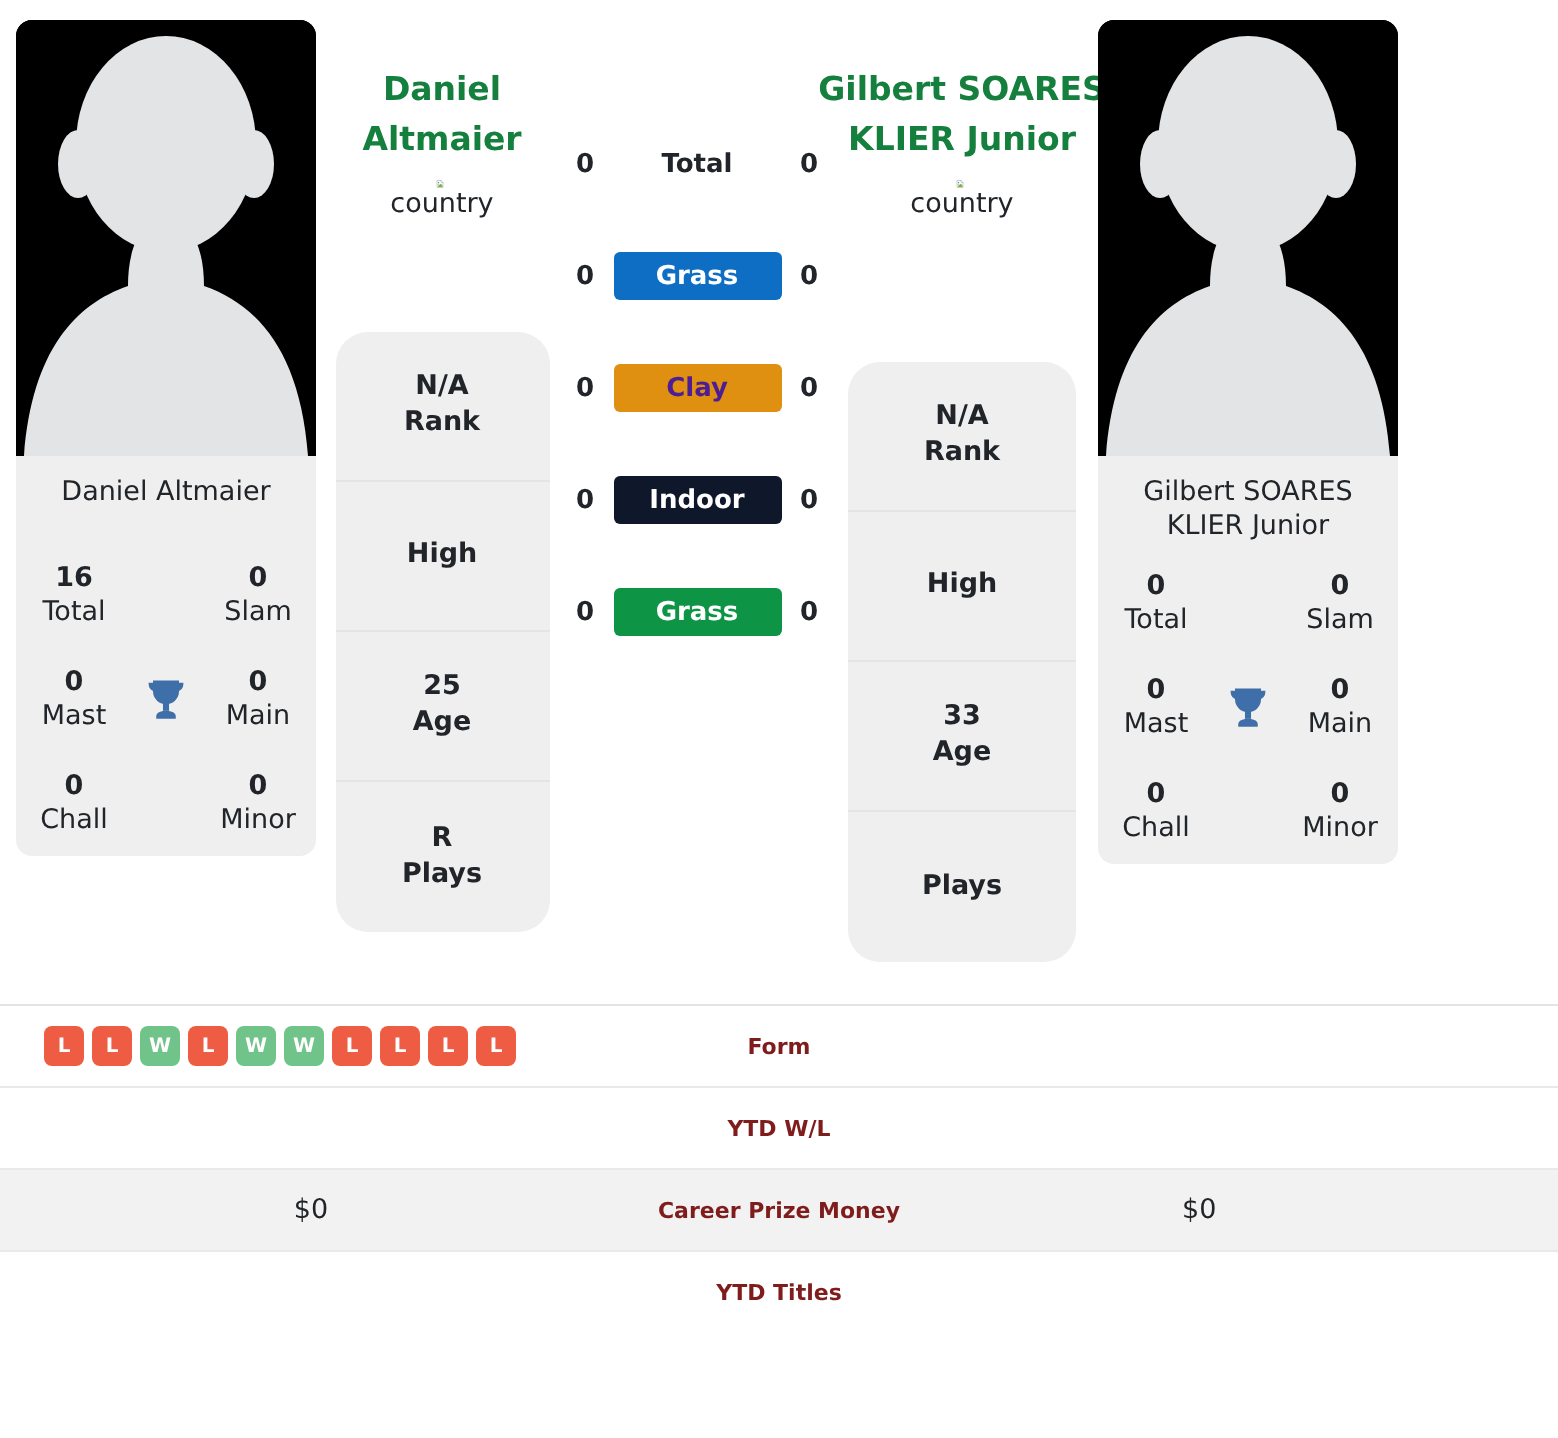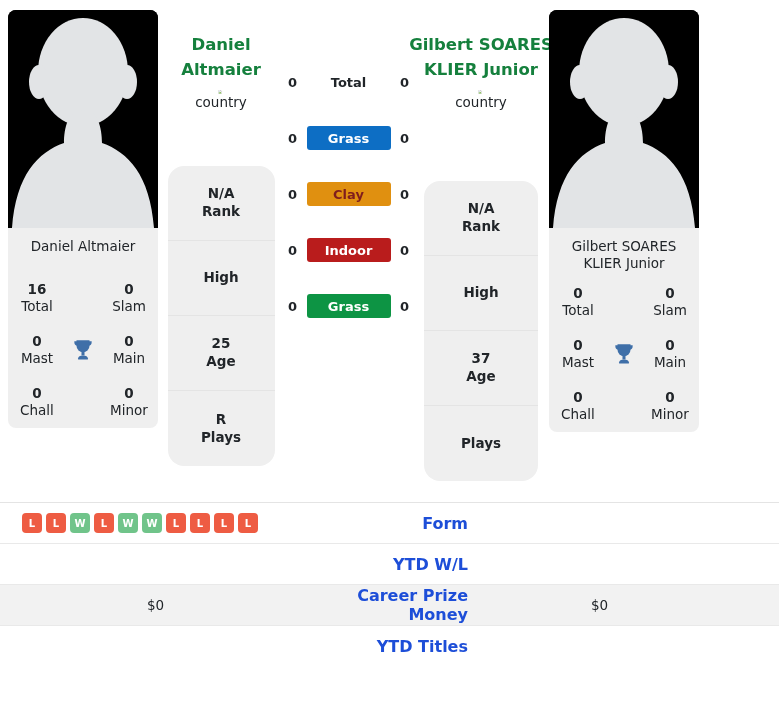--- a/index.html
+++ b/index.html
@@ -188,24 +188,24 @@
     flex: 0 0 311px;
     padding-left: 22px;
     display: flex;
     align-items: center;
     font-size: 13.5px;
     color: #212529;
   }
   .st-left.centered { justify-content: center; padding-left: 0; }
   .st-mid {
     flex: 0 0 157px;
-    text-align: right;
-    font-size: 16px;
+    text-align: center;
+    font-size: 11px;
     font-weight: 700;
-    color: #1d4ed8;
+    color: #7f1d1d;
   }
   .st-right {
     flex: 1 1 auto;
     display: flex;
     align-items: center;
     justify-content: center;
     font-size: 13.5px;
     color: #212529;
   }
   .st-right.offset { justify-content: flex-start; padding-left: 123px; }
@@ -320,26 +320,26 @@
         <span class="surf-pill plain">Total</span>
         <span class="surf-num">0</span>
       </div>
       <div class="surf-row">
         <span class="surf-num">0</span>
         <span class="surf-pill" id="pill-hard" style="background: rgb(13, 110, 196); color: rgb(255, 255, 255);">Grass</span>
         <span class="surf-num">0</span>
       </div>
       <div class="surf-row">
         <span class="surf-num">0</span>
-        <span class="surf-pill" id="pill-clay" style="background: rgb(224, 144, 16); color: #7f1d1d;">Clay</span>
+        <span class="surf-pill" id="pill-clay" style="background: rgb(224, 144, 16); color: #4c1d95;">Clay</span>
         <span class="surf-num">0</span>
       </div>
       <div class="surf-row">
         <span class="surf-num">0</span>
-        <span class="surf-pill" id="pill-indoor" style="background: #b91c1c; color: rgb(255, 255, 255);">Indoor</span>
+        <span class="surf-pill" id="pill-indoor" style="background: #0f172a; color: rgb(255, 255, 255);">Indoor</span>
         <span class="surf-num">0</span>
       </div>
       <div class="surf-row">
         <span class="surf-num">0</span>
         <span class="surf-pill" id="pill-grass" style="background: rgb(13, 148, 68); color: rgb(255, 255, 255);">Grass</span>
         <span class="surf-num">0</span>
       </div>
     </div>
 
     <div class="inner-col right">
@@ -360,21 +360,21 @@
       <div class="info-card" style="margin-top:71px">
         <div class="info-row">
           <span class="info-val">N/A</span>
           <span class="info-lbl">Rank</span>
         </div>
         <div class="info-row">
           <span class="info-val"></span>
           <span class="info-lbl">High</span>
         </div>
         <div class="info-row">
-          <span class="info-val">37</span>
+          <span class="info-val">33</span>
           <span class="info-lbl">Age</span>
         </div>
         <div class="info-row">
           <span class="info-val"></span>
           <span class="info-lbl">Plays</span>
         </div>
       </div>
     </div>
 
     <div class="player-card">

